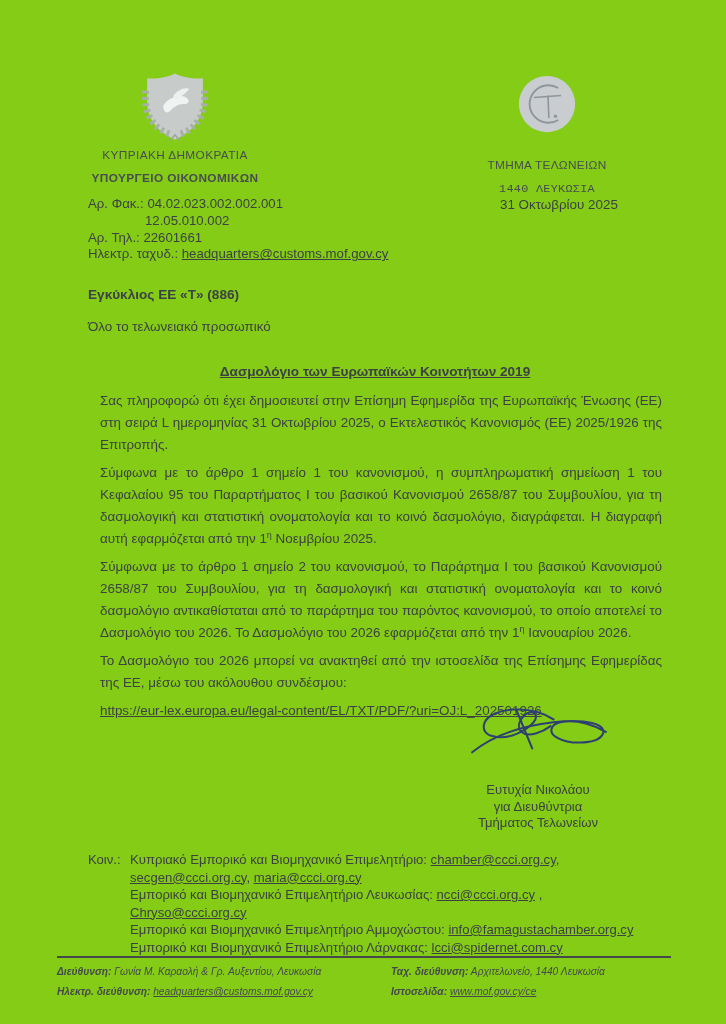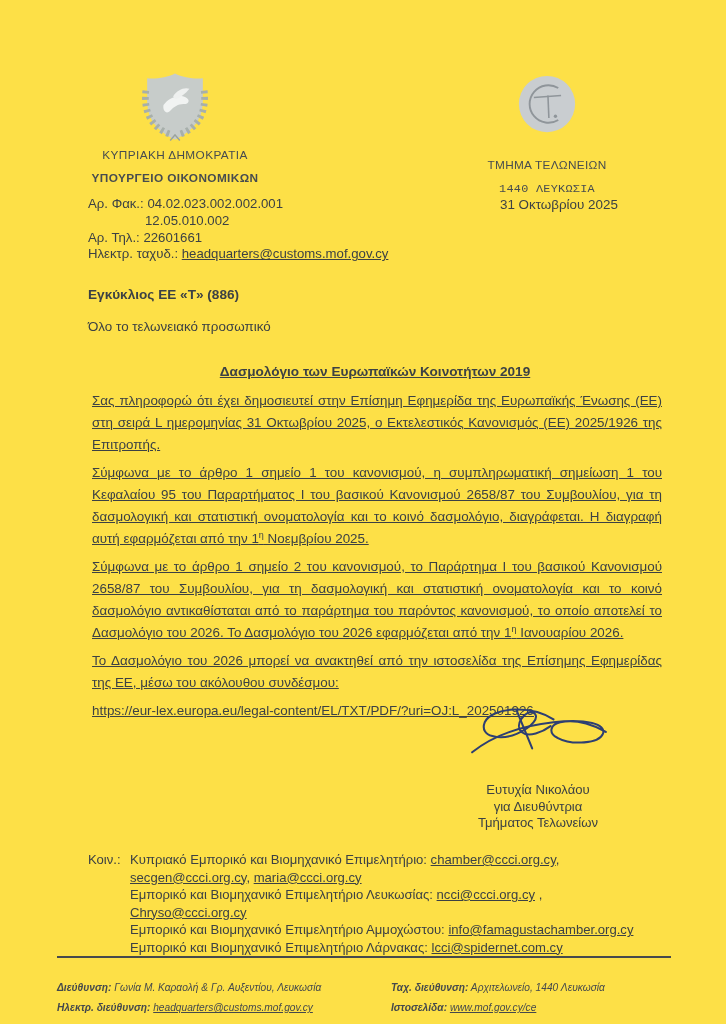--- a/index.html
+++ b/index.html
@@ -1,17 +1,17 @@
 <!DOCTYPE html>
 <html><head>
 <meta charset="utf-8">
 <style>
   html,body{margin:0;padding:0;background:#e9e9e9;}
   .page{
-    position:relative;width:726px;height:1024px;background:#fde047;
+    position:relative;width:726px;height:1024px;background:#84cc16;
     font-family:"Liberation Sans",sans-serif;color:#3c4144;overflow:hidden;
     margin:0 auto;
   }
   
   .header-left{position:absolute;top:70px;left:68px;width:214px;text-align:center;}
   .header-left svg{width:96px;height:74px;display:block;margin:0 auto;}
   .org-line{font-size:11.8px;letter-spacing:.4px;color:#474c4f;margin-top:4px;}
   .org-line + .org-line{margin-top:9px;font-weight:bold;}
   .header-right{position:absolute;top:74px;left:450px;width:194px;text-align:center;}
   .header-right svg{width:60px;height:60px;display:block;margin:0 auto;}
@@ -22,36 +22,36 @@
   .refs .indent{padding-left:57px;}
   .date{position:absolute;top:197px;left:500px;font-size:13.4px;}
   .link{color:inherit;text-decoration:underline;cursor:pointer;}
   
   .circular{position:absolute;top:287px;left:88px;font-weight:bold;font-size:13.6px;}
   .addressee{position:absolute;top:319px;left:88px;font-size:13.4px;}
   .doc-title{position:absolute;top:364px;left:88px;width:574px;text-align:center;font-weight:bold;font-size:13.6px;}
   .doc-title span{text-decoration:underline;}
   
   .content{position:absolute;top:390px;left:88px;width:574px;font-size:13.4px;line-height:22px;text-align:justify;}
-  .content p{margin:0 0 6px 4px;text-decoration:underline;}
+  .content p{margin:0 0 6px 12px;}
   .content p.link-p{text-align:left;margin-top:2px;}
   sup{font-size:9px;line-height:0;}
   
   .sig{position:absolute;top:700px;left:437px;width:202px;text-align:center;}
   .sig svg{width:172px;height:62px;display:block;margin:0 auto;}
   .sig-line{font-size:13.1px;line-height:16.6px;}
   .sig-line.name{margin-top:20px;}
   
   .cc{position:absolute;top:851px;left:88px;width:588px;font-size:13.1px;line-height:17.5px;}
   .cc-line{padding-left:42px;}
   .cc-line.first{padding-left:0;}
   .cc-label{display:inline-block;width:42px;}
   
   .footer{position:absolute;top:956px;left:57px;width:614px;border-top:2px solid #46494c;padding-top:8px;}
-  .footer-grid{display:grid;grid-template-columns:334px 1fr;row-gap:9px;font-size:10.2px;font-style:italic;color:#45494c;margin-top:16px;}
+  .footer-grid{display:grid;grid-template-columns:334px 1fr;row-gap:9px;font-size:10.2px;font-style:italic;color:#45494c;}
   .f-label{font-weight:bold;}
 </style>
 </head>
 <body>
 
 <div class="page">
 
   <div class="header-left">
     <svg viewBox="0 0 100 76">
       <path d="M50,3 C58,7 70,9 79,8 L79,32 C79,52 67,64 50,72 C33,64 21,52 21,32 L21,8 C30,9 42,7 50,3 Z" fill="#c7ccca"></path>

